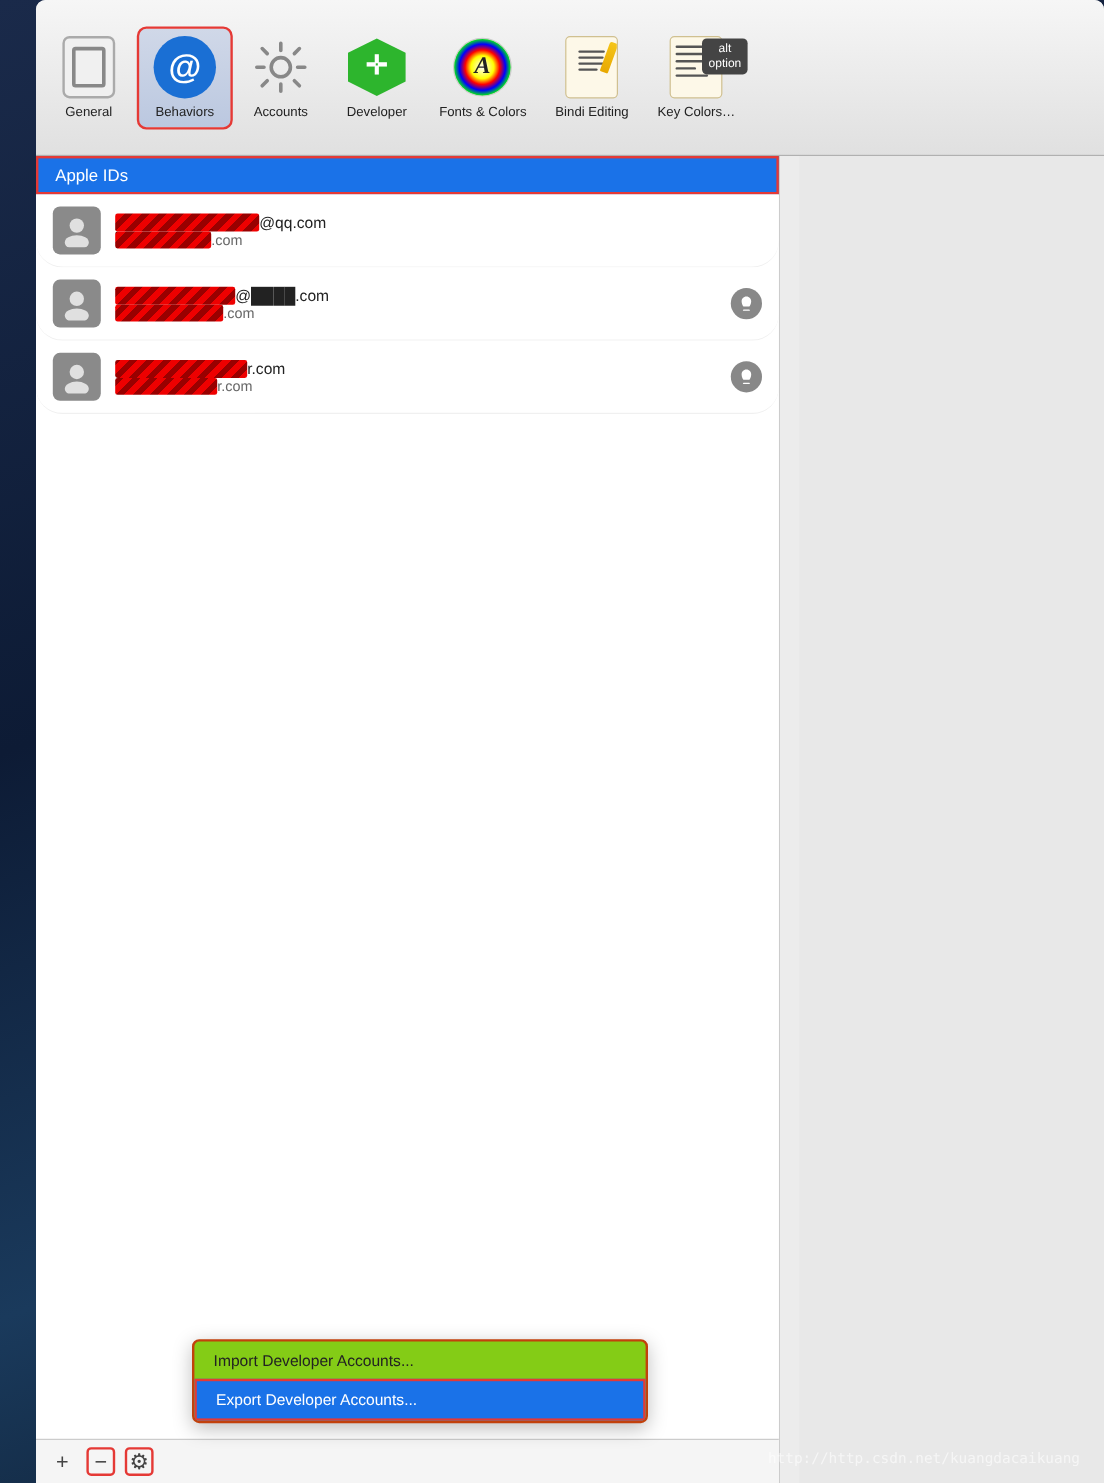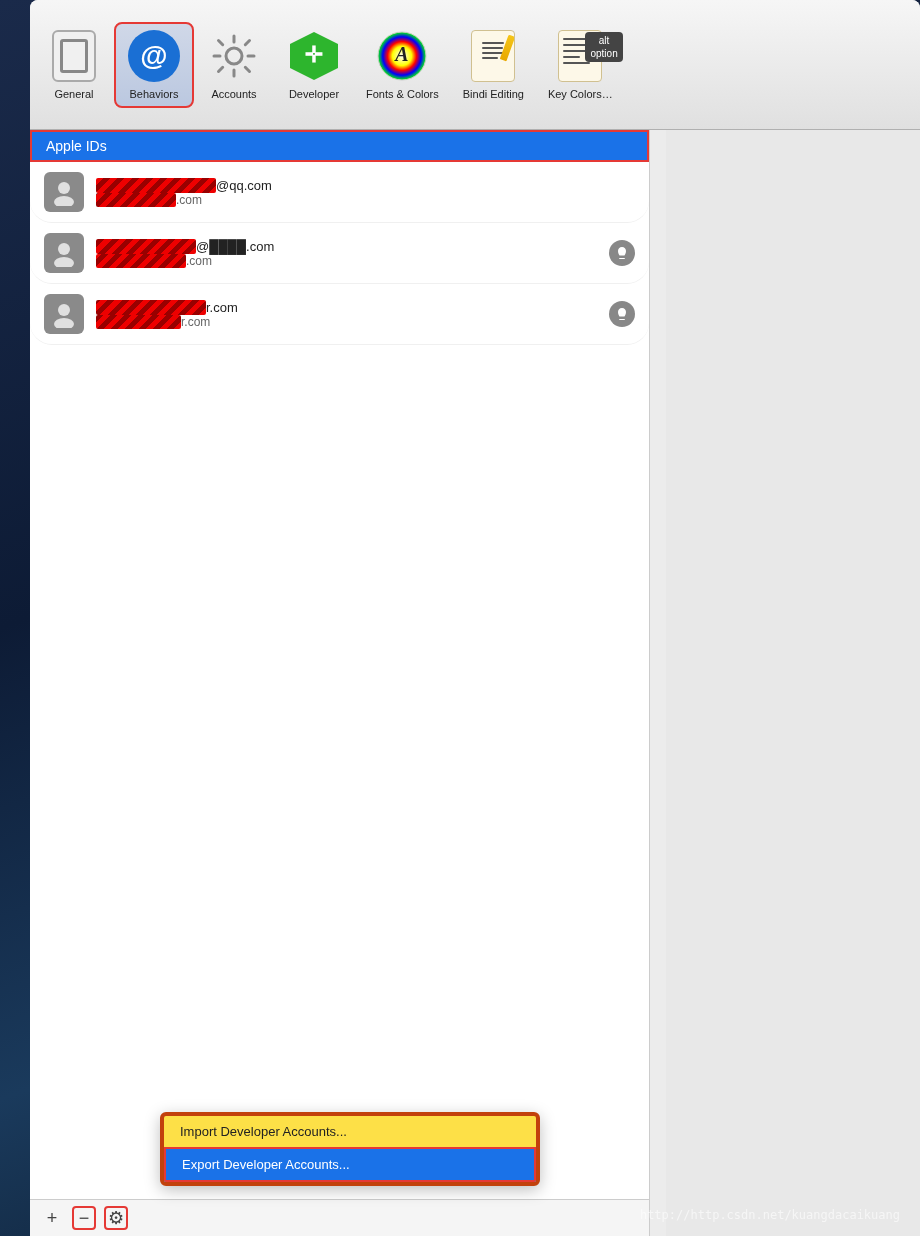--- a/index.html
+++ b/index.html
@@ -260,22 +260,22 @@
       border-radius: 4px;
       padding: 2px;
     }
 
     
     .dropdown-menu {
       position: absolute;
       bottom: 50px;
       left: 130px;
       width: 380px;
-      background: #fde047;
-      border: 4px solid #c2410c;
+      background: #84cc16;
+      border: 2px solid #c2410c;
       border-radius: 6px;
       box-shadow: 0 4px 16px rgba(0,0,0,0.25);
       overflow: hidden;
       z-index: 100;
     }
 
     .dropdown-item {
       padding: 8px 16px;
       font-size: 13px;
       color: #222;

